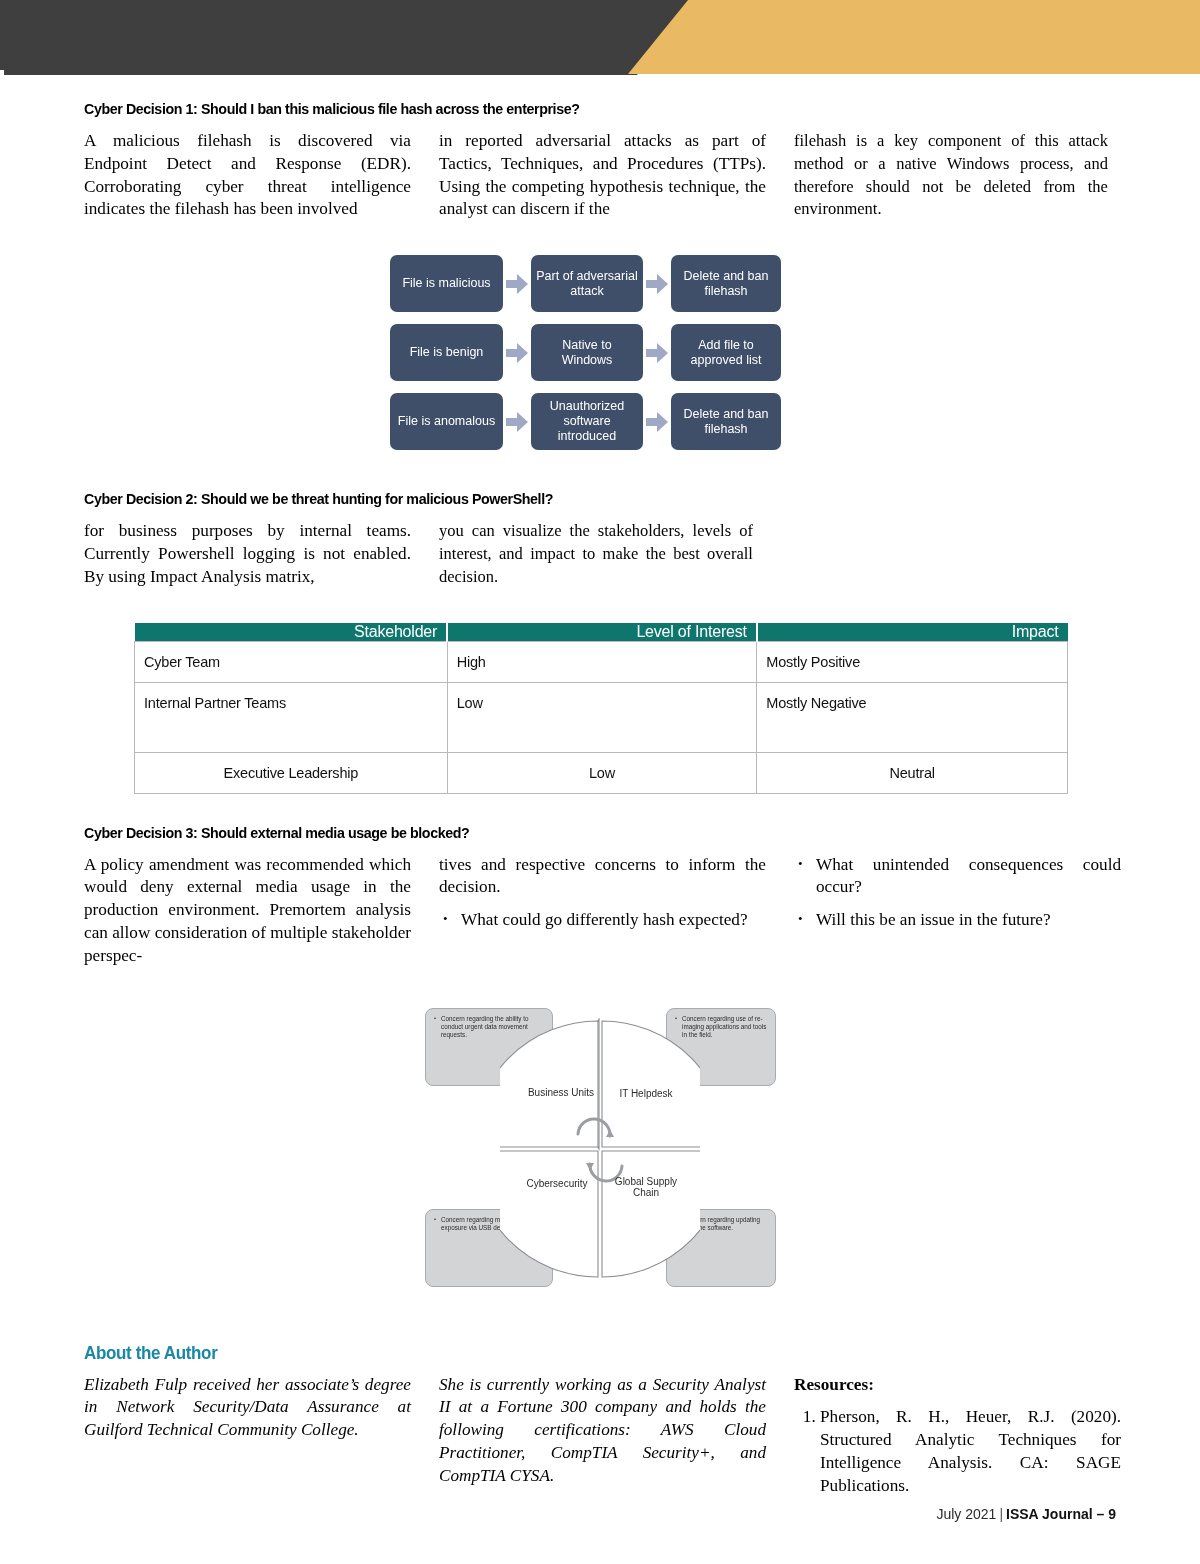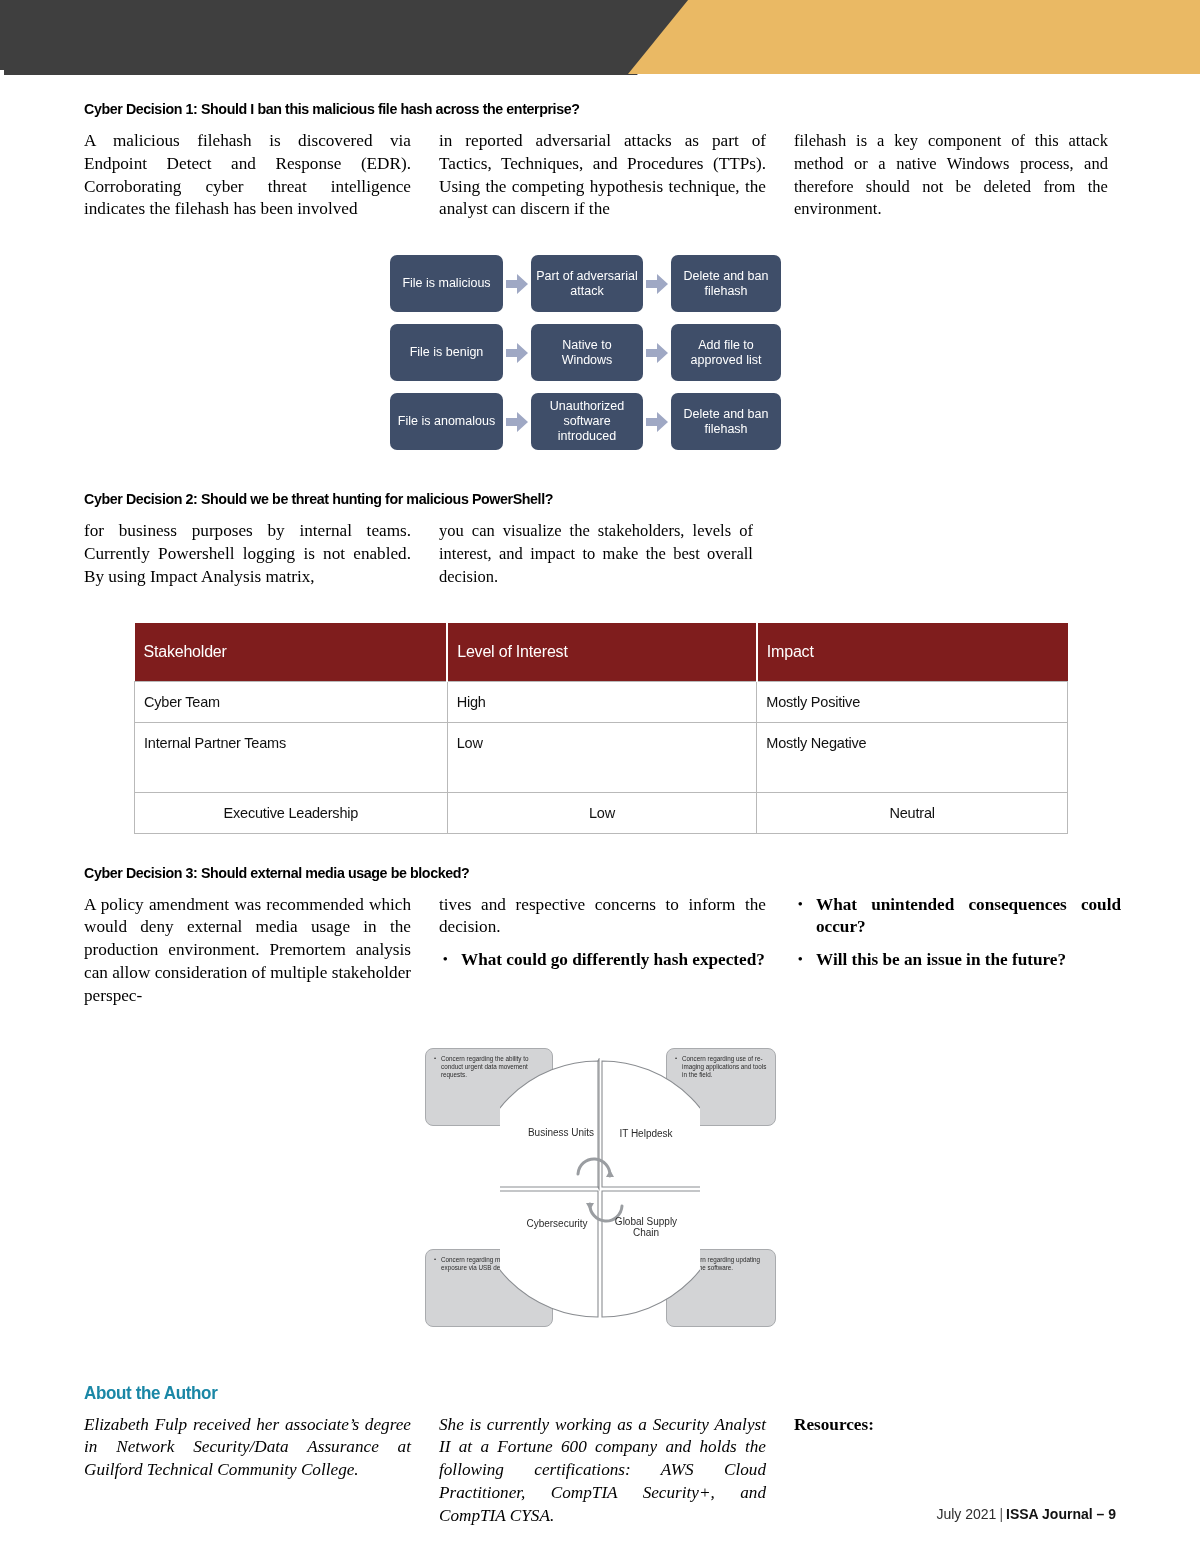--- a/index.html
+++ b/index.html
@@ -94,21 +94,20 @@
     padding: 0 0 0 22px;
     list-style: none;
   }
   ul.bullets li {
     position: relative;
     font-family: "Liberation Serif", serif;
     font-size: 17.2px;
     line-height: 22.8px;
     text-align: justify;
     margin-bottom: 10px;
-    font-weight: bold;
   }
   ul.bullets li::before {
     content: "\2022";
     position: absolute;
     left: -18px;
     top: -1px;
     font-size: 13px;
   }
 
   
@@ -149,26 +148,26 @@
 
   
   table.stakeholder-table {
     margin-top: 24px;
     border-collapse: collapse;
     width: 934px;
     margin-left: 50px;
     font-family: "Liberation Sans", sans-serif;
   }
   table.stakeholder-table th {
-    background: #7f1d1d;
+    background: #0f766e;
     color: #ffffff;
-    text-align: left;
+    text-align: right;
     font-size: 16px;
     font-weight: normal;
-    padding: 20px 9px;
+    padding: 0 9px;
     letter-spacing: -0.2px;
     border-right: 2px solid #ffffff;
   }
   table.stakeholder-table th:last-child { border-right: none; }
   table.stakeholder-table td {
     font-size: 14.5px;
     padding: 12px 9px;
     border: 1px solid #b9b9b9;
     vertical-align: top;
     letter-spacing: -0.2px;
@@ -475,24 +474,27 @@
   </div>
 
   <div style="height:50px"></div>
   <h3 class="about-heading">About the Author</h3>
 
   <div class="cols3">
     <div class="col author-text">
       <p>Elizabeth Fulp received her associate’s degree in Network Security/Data Assurance at Guilford Technical Community College.</p>
     </div>
     <div class="col author-text">
-      <p>She is currently working as a Security Analyst II at a Fortune 600 company and holds the following certifications: AWS Cloud Practitioner, CompTIA Security+, and CompTIA CYSA.</p>
+      <p>She is currently working as a Security Analyst II at a Fortune 300 company and holds the following certifications: AWS Cloud Practitioner, CompTIA Security+, and CompTIA CYSA.</p>
     </div>
     <div class="col">
       <p class="resources-title">Resources:</p>
+      <ol class="resources">
+        <li>Pherson, R. H., Heuer, R.J. (2020). Structured Analytic Techniques for Intelligence Analysis. CA: SAGE Publications.</li>
+      </ol>
     </div>
   </div>
 
 </div>
 
 <div class="footer">
   <span class="issue">July 2021</span><span class="sep">|</span><span class="journal">ISSA Journal – 9</span>
 </div>
 
 </body></html>

